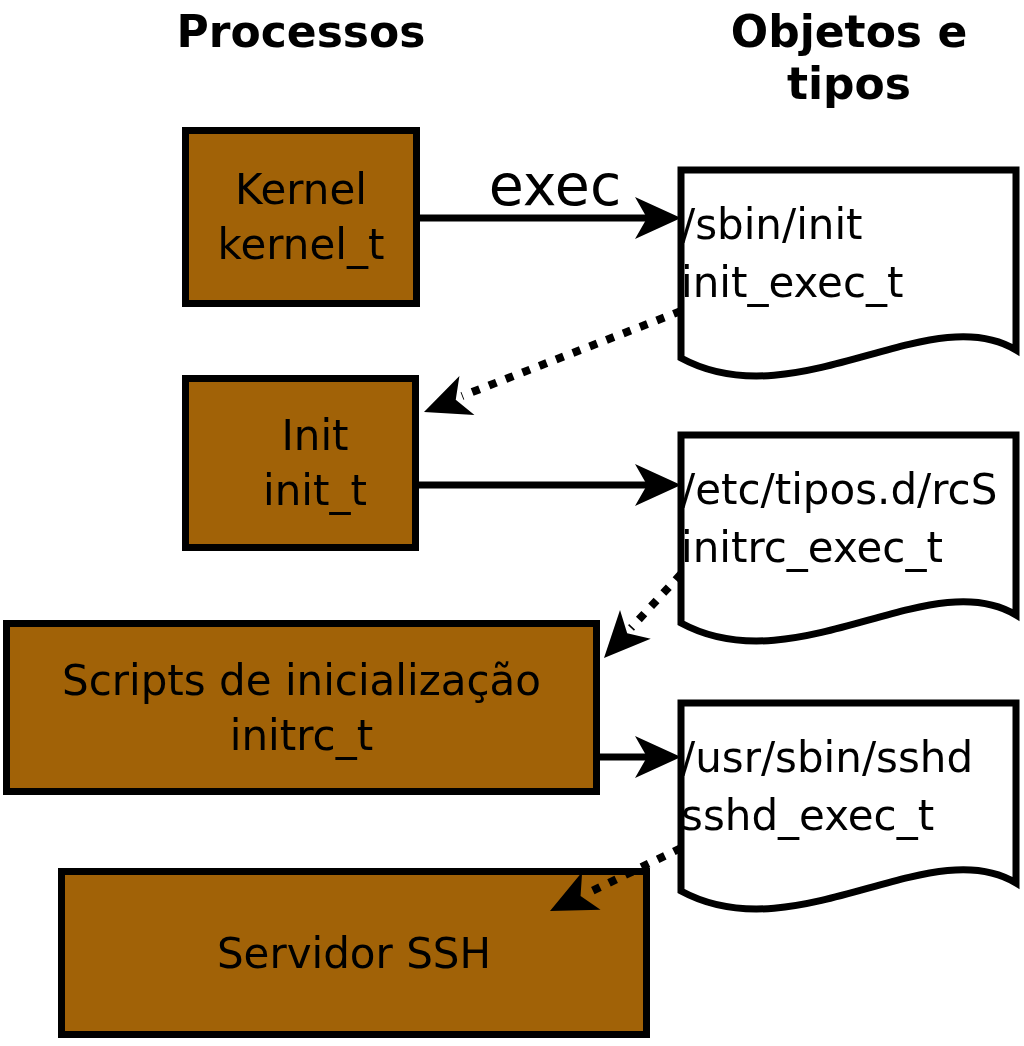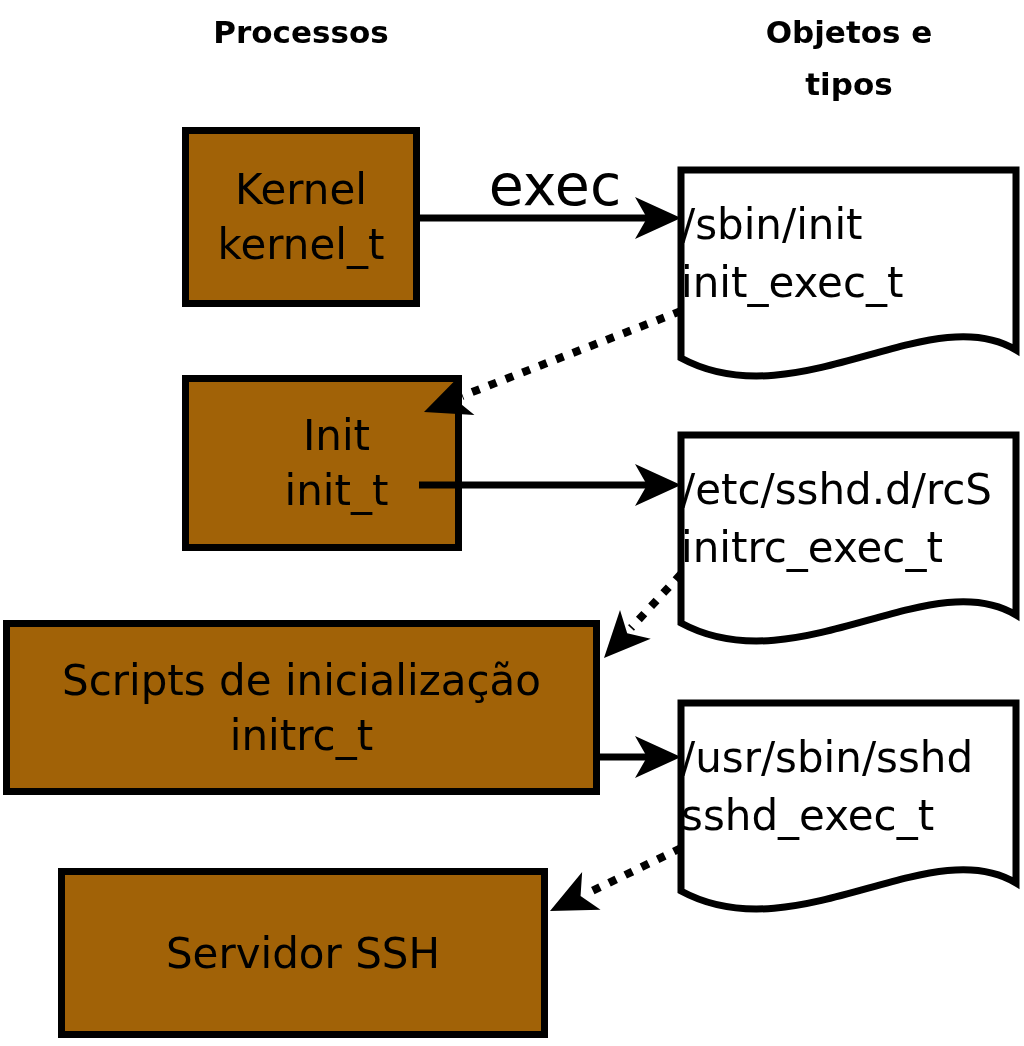--- a/index.html
+++ b/index.html
@@ -32,21 +32,21 @@
     align-items: center;
     text-align: center;
     font-size: 42px;
     line-height: 55px;
     white-space: nowrap;
   }
 
   
   .hdr {
     font-weight: bold;
-    font-size: 31px;
+    font-size: 44px;
     line-height: 52px;
     text-align: center;
     white-space: nowrap;
   }
 
   
   .doc-label {
     text-align: left;
     font-size: 42px;
     line-height: 58px;
@@ -72,31 +72,31 @@
   <div class="txt hdr" style="left:649px; top:6px; width:400px;">
     <div>Objetos e</div>
     <div>tipos</div>
   </div>
 
   <div class="node" style="left:182px; top:127px; width:238px; height:180px;">
     <div>Kernel</div>
     <div>kernel_t</div>
   </div>
 
-  <div class="node" style="left:182px; top:375px; width:280px; height:176px;padding-left:29px;">
+  <div class="node" style="left:182px; top:375px; width:237px; height:176px;padding-left:29px;">
     <div>Init</div>
     <div>init_t</div>
   </div>
 
   <div class="node" style="left:3px; top:620px; width:597px; height:175px;">
     <div>Scripts de inicialização</div>
     <div>initrc_t</div>
   </div>
 
-  <div class="node" style="left:58px; top:868px; width:490px; height:170px;justify-content:center;">
+  <div class="node" style="left:58px; top:868px; width:592px; height:170px;justify-content:center;">
     <div>Servidor SSH</div>
   </div>
 
   <svg id="wires" width="1024" height="1046" viewBox="0 0 1024 1046">
 
     <path d="M 681 358 L 681 170 L 1016 170 L 1016 350 C 930 298 795 420 681 358 Z" fill="#ffffff" stroke="#000000" stroke-width="7"></path>
     <path d="M 681 623 L 681 435 L 1016 435 L 1016 615 C 930 563 795 685 681 623 Z" fill="#ffffff" stroke="#000000" stroke-width="7"></path>
     <path d="M 681 891 L 681 703 L 1016 703 L 1016 883 C 930 831 795 953 681 891 Z" fill="#ffffff" stroke="#000000" stroke-width="7"></path>
 
     <g>
@@ -126,21 +126,21 @@
     </g>
   </svg>
 
   <div class="txt arrow-label" style="left:455px; top:162px; width:200px;">exec</div>
 
   <div class="txt doc-label" style="left:681px; top:196px; width:335px;">
     <div>/sbin/init</div>
     <div>init_exec_t</div>
   </div>
   <div class="txt doc-label" style="left:681px; top:461px; width:335px;">
-    <div>/etc/sshd.d/rcS</div>
+    <div>/etc/tipos.d/rcS</div>
     <div>initrc_exec_t</div>
   </div>
   <div class="txt doc-label" style="left:681px; top:729px; width:335px;">
     <div>/usr/sbin/sshd</div>
     <div>sshd_exec_t</div>
   </div>
 
 </div>
 
 </body></html>

